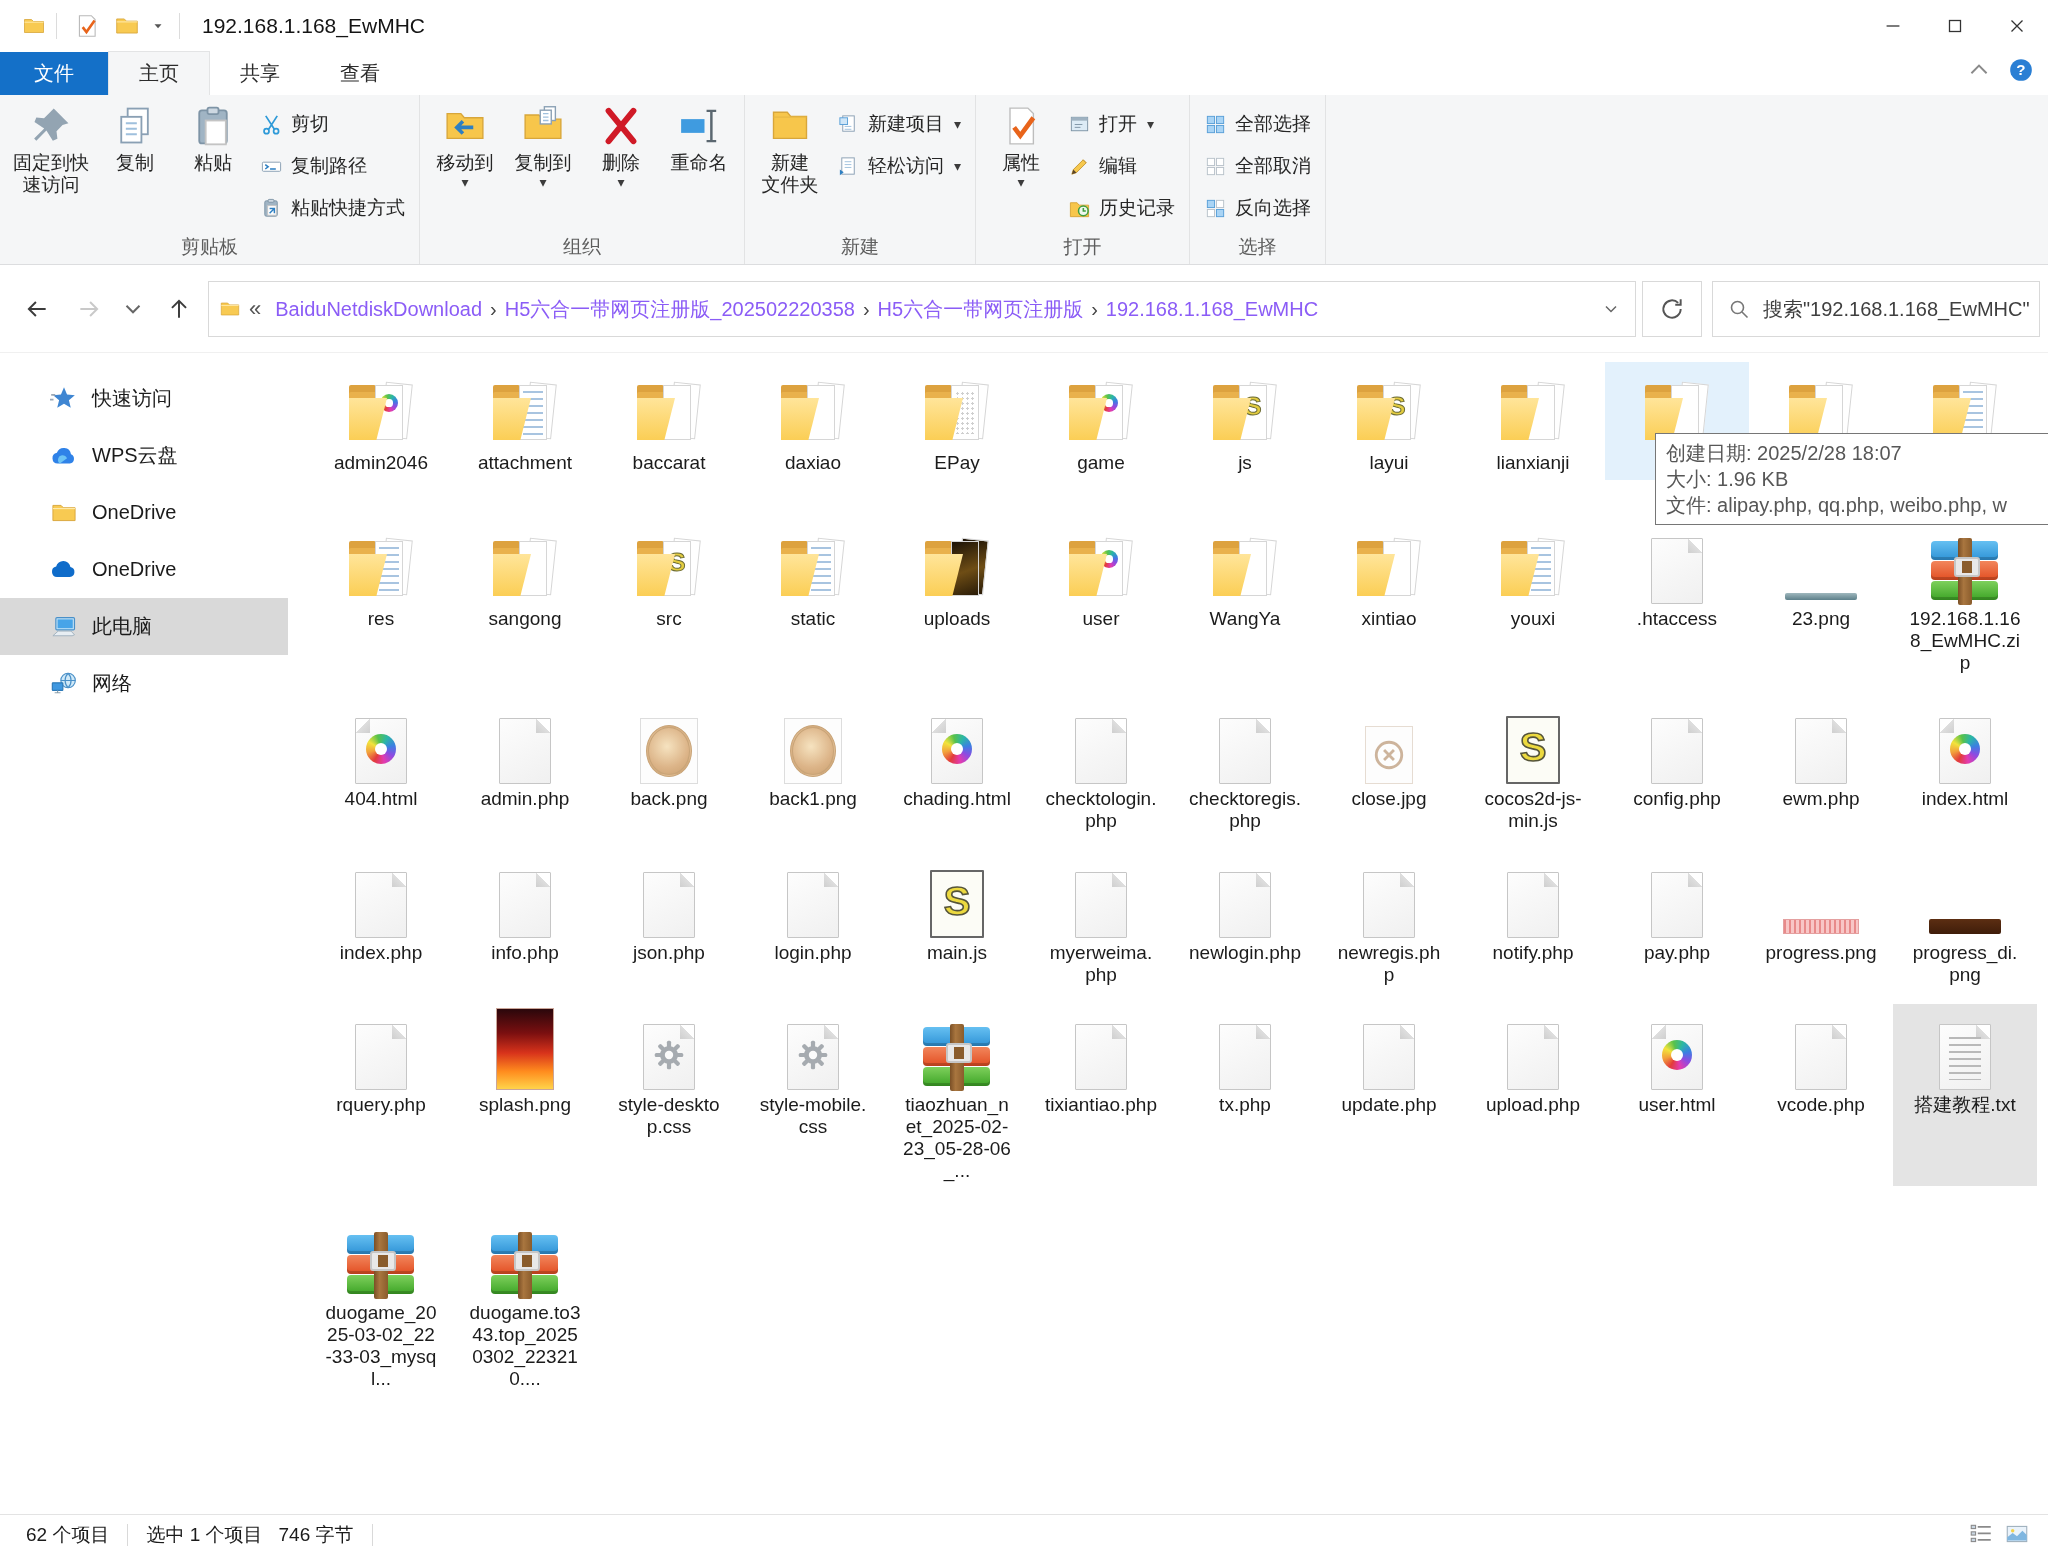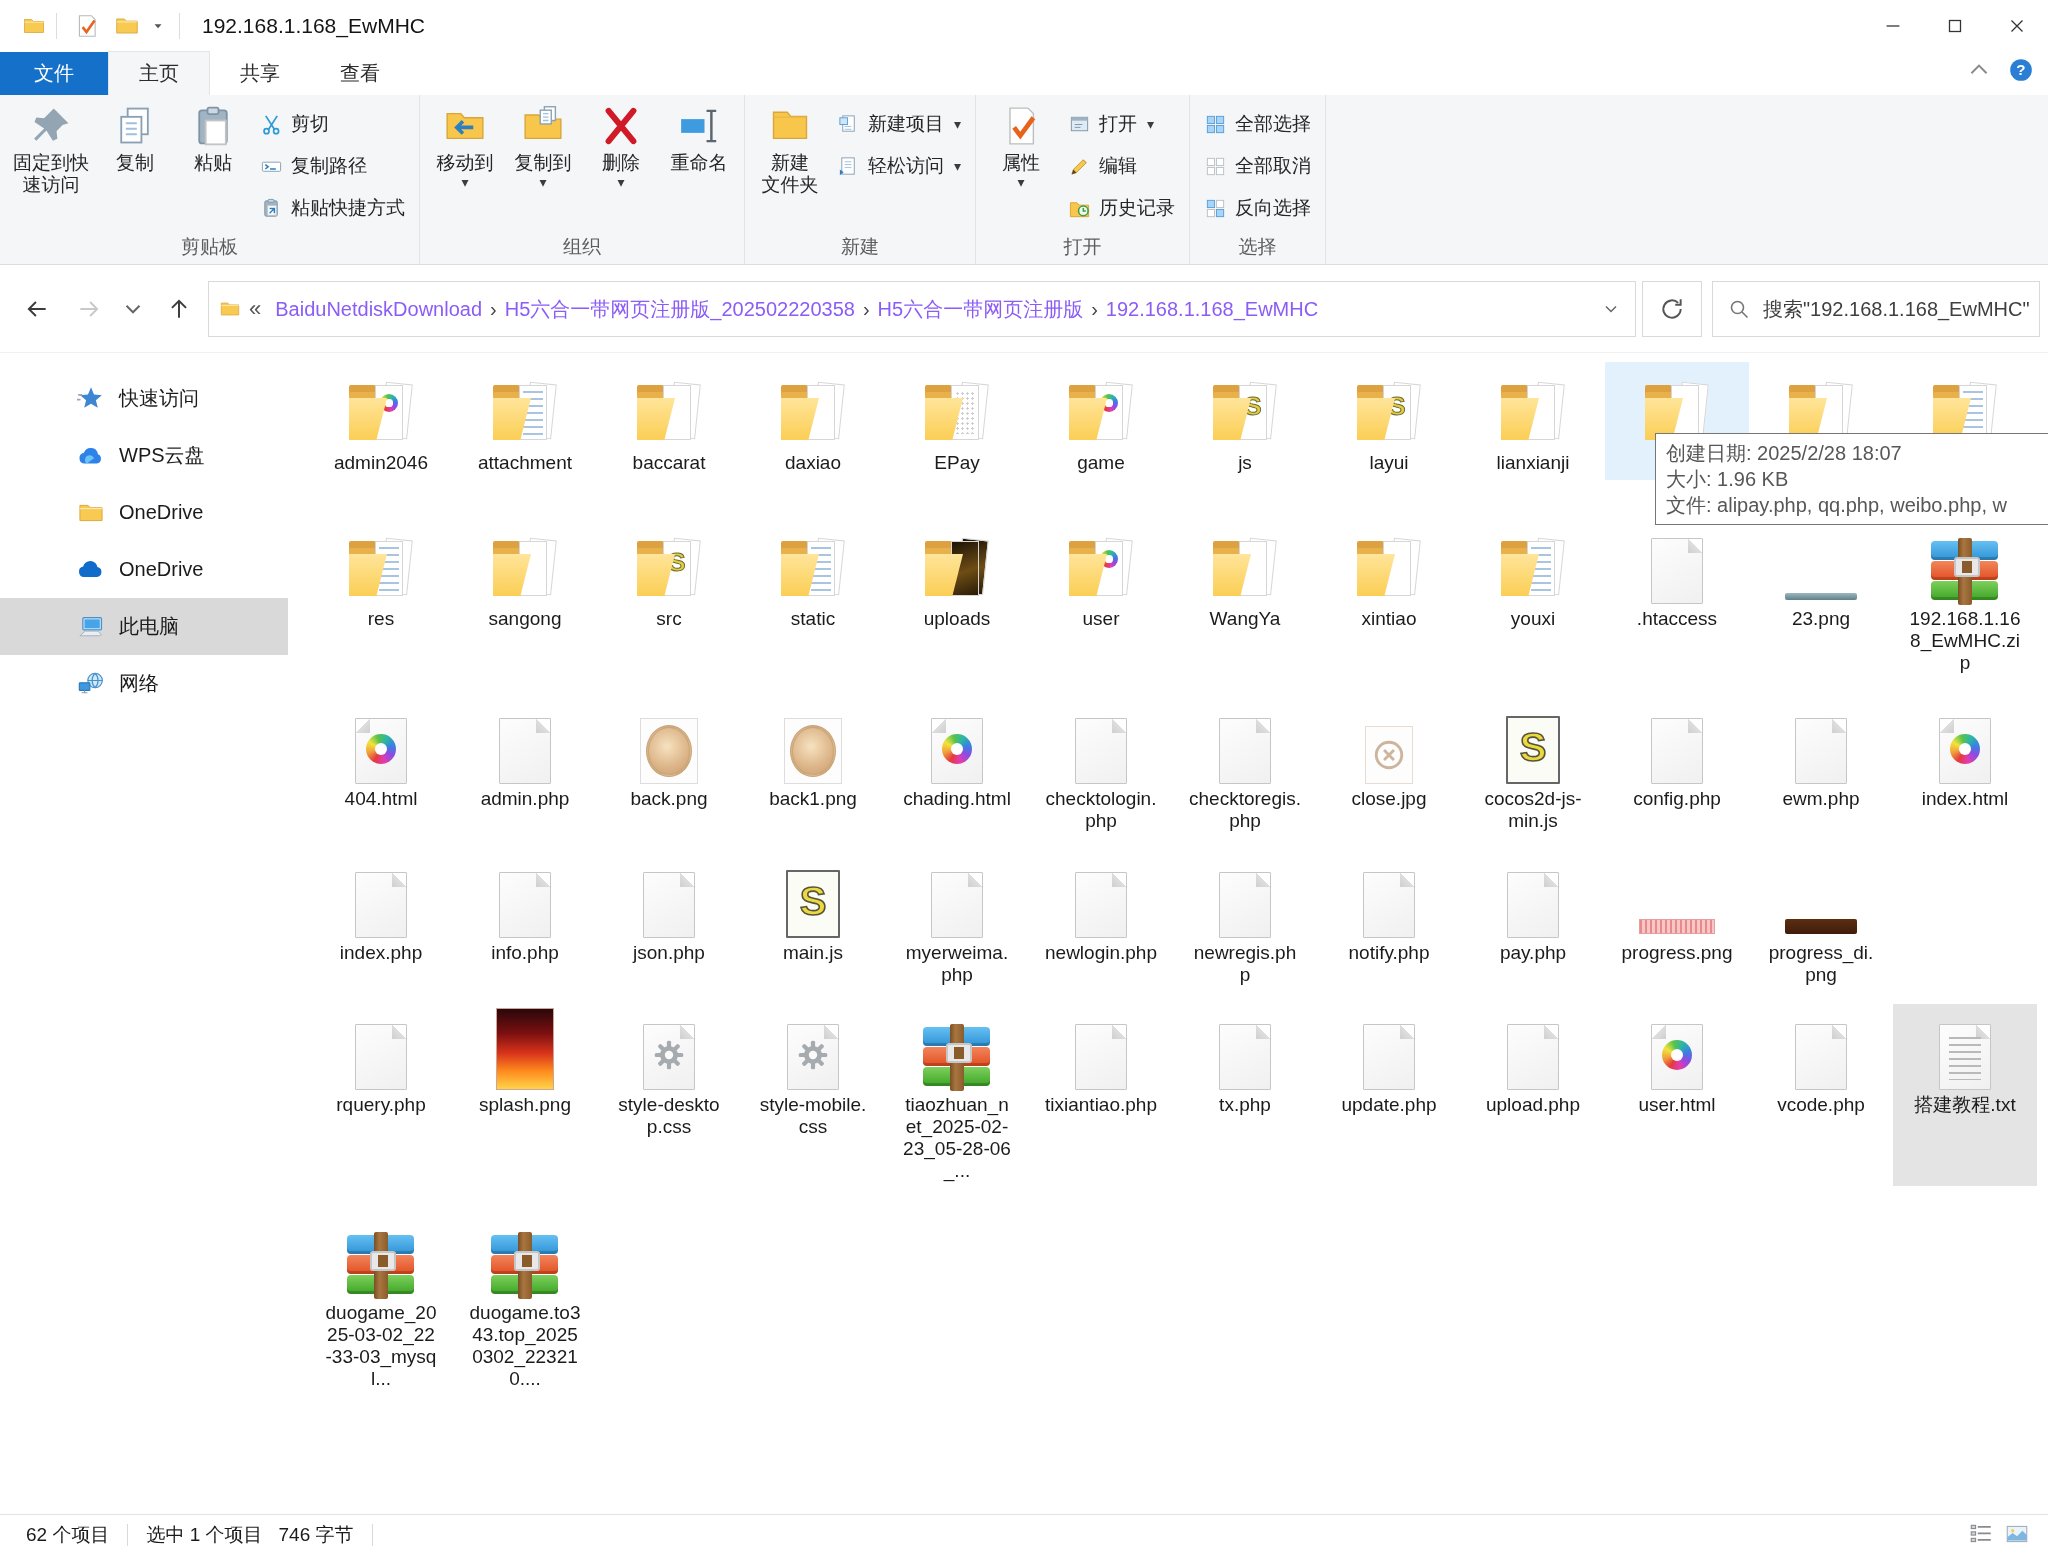--- a/index.html
+++ b/index.html
@@ -57,21 +57,21 @@
   .refreshbox{position:absolute;left:1642px;top:281px;width:60px;height:56px;border:1px solid #d9d9d9;
               display:flex;align-items:center;justify-content:center;box-sizing:border-box;}
   .refreshbox .ic{width:26px;height:26px;}
   .searchbox{position:absolute;left:1712px;top:281px;width:328px;height:56px;border:1px solid #d9d9d9;
              display:flex;align-items:center;box-sizing:border-box;}
   .searchbox .ic{width:24px;height:24px;margin:0 12px 0 14px;}
   .search-text{font-size:20px;color:#3f3f3f;white-space:nowrap;overflow:hidden;}
 
   
   .sidebar{position:absolute;left:0;top:352px;width:288px;height:1162px;padding-top:18px;box-sizing:border-box;}
-  .sb-item{display:flex;align-items:center;height:57px;padding-left:77px;gap:14px;font-size:20px;color:#1b1b1b;}
+  .sb-item{display:flex;align-items:center;height:57px;padding-left:50px;gap:14px;font-size:20px;color:#1b1b1b;}
   .sb-item.selected{background:#d9d9d9;}
   .sb-item .ic{width:28px;height:28px;}
 
   
   .frow{position:absolute;left:309px;display:flex;}
   .fitem{width:144px;display:flex;flex-direction:column;align-items:center;box-sizing:border-box;padding:2px 2px 4px;}
   .fitem.hover{background:#e3f1fc;min-height:118px;}
   .fitem.selected{background:#e4e4e4;}
   .ibox{height:84px;display:flex;align-items:flex-end;justify-content:center;}
   .flabel{margin-top:4px;max-width:112px;font-size:19px;line-height:22px;text-align:center;color:#1b1b1b;
@@ -1021,20 +1021,28 @@
         <div class="fitem">
           <div class="ibox">
             <div class="pg">
               <div class="fold-r"></div>
             </div>
           </div>
           <div class="flabel">json.php</div>
         </div>
         <div class="fitem">
           <div class="ibox">
+            <div class="pg">
+              <div class="fold-r"></div>
+            </div>
+          </div>
+          <div class="flabel">login.php</div>
+        </div>
+        <div class="fitem">
+          <div class="ibox">
             <div class="pg jsb">
               <div class="pg-s">S</div>
             </div>
           </div>
           <div class="flabel">main.js</div>
         </div>
         <div class="fitem">
           <div class="ibox">
             <div class="pg">
               <div class="fold-r"></div>

